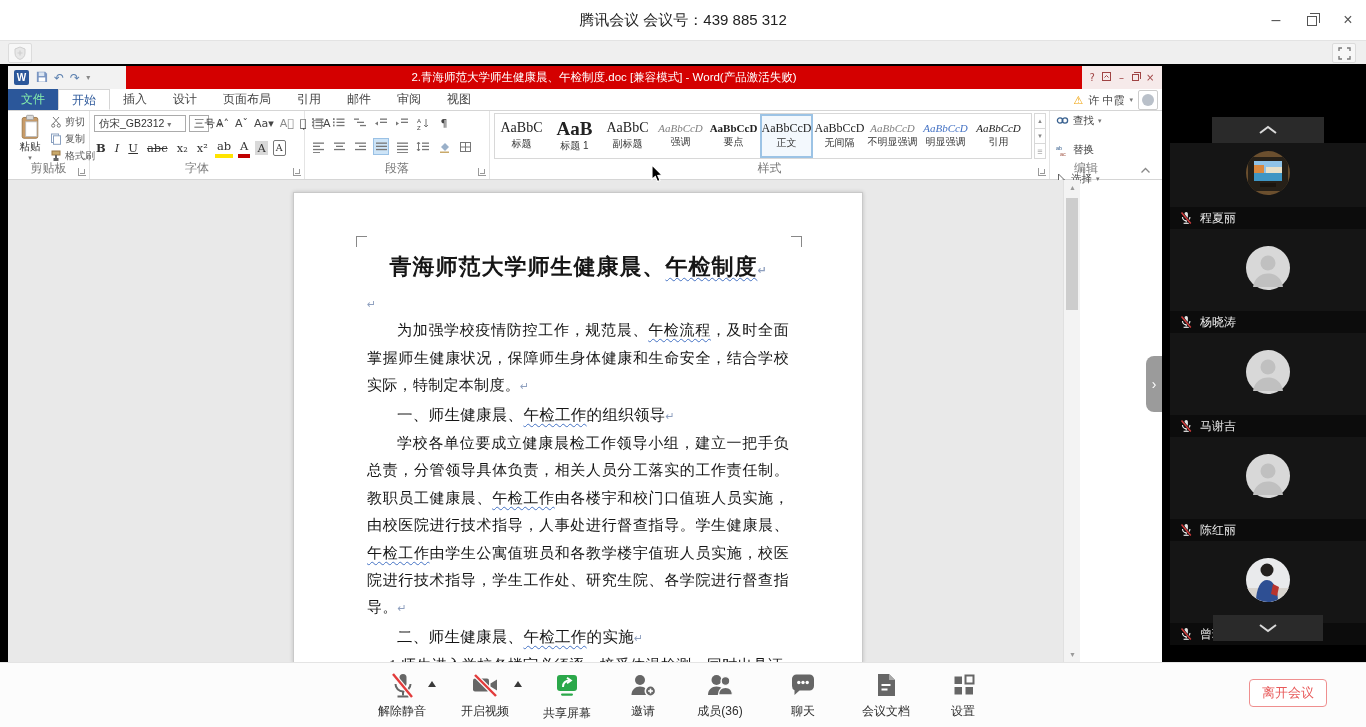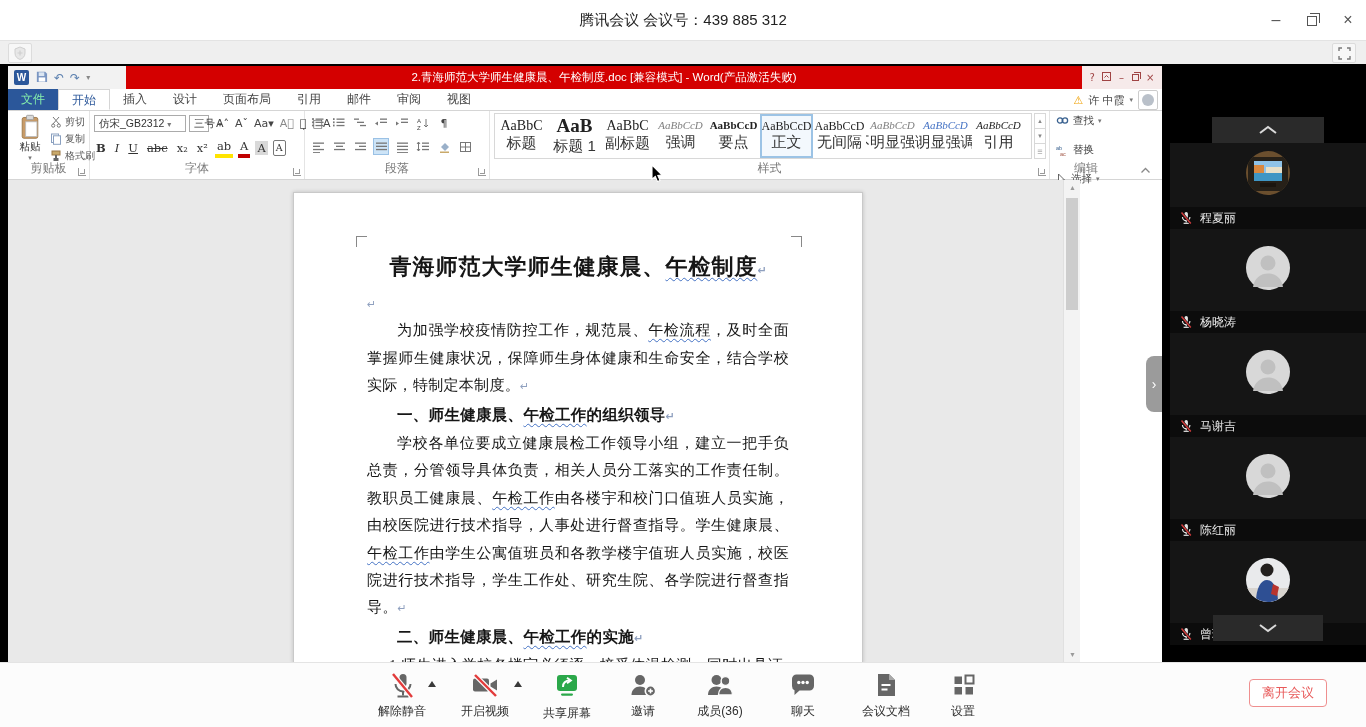--- a/index.html
+++ b/index.html
@@ -91,21 +91,21 @@
   .para-row2 { position:absolute; left:6px; top:28px; display:flex; align-items:center; gap:7px; }
   .pbtn { display:flex; align-items:center; justify-content:center; min-width:14px; height:15px; }
   .pbtn.sel { background:#cde4f7; outline:1px solid #9ac1e5; }
 
   .gallery { position:absolute; left:4px; top:2px; width:538px; height:46px; border:1px solid #d8d8d8;
              background:#fff; display:flex; }
   .stl { width:53px; height:44px; display:flex; flex-direction:column; align-items:center; justify-content:center;
          gap:1px; overflow:hidden; }
   .stl.sel { outline:2px solid #9cc3e5; outline-offset:-2px; background:#f3f8fd; }
   .stl .pv { font-family:"Liberation Serif",serif; color:#222; line-height:1.05; white-space:nowrap; }
-  .stl .lb { font-size:15px; color:#333; white-space:nowrap; }
+  .stl .lb { font-size:10px; color:#333; white-space:nowrap; }
   .gal-scroll { position:absolute; left:544px; top:2px; width:12px; height:46px; display:flex;
                 flex-direction:column; }
   .gal-scroll span { flex:1; border:1px solid #d8d8d8; border-top:none; font-size:6px; color:#888;
                      display:flex; align-items:center; justify-content:center; }
   .gal-scroll span:first-child { border-top:1px solid #d8d8d8; }
 
   .edit-items { position:absolute; left:6px; top:3px; display:flex; flex-direction:column; gap:15px; }
   .edit-item { display:flex; align-items:center; gap:4px; font-size:10.5px; color:#444; }
   .collapse-arr { position:absolute; left:1132px; bottom:3px; color:#888; font-size:9px; }
 
@@ -116,21 +116,21 @@
   .crop { position:absolute; width:11px; height:11px; border-color:#888; }
   .crop.tl { left:62px; top:43px; border-left:1px solid #888; border-top:1px solid #888; }
   .crop.tr { left:497px; top:43px; border-right:1px solid #888; border-top:1px solid #888; }
   .doc-p { font-family:"Liberation Serif", serif; font-size:15px; line-height:27.4px;
            color:#161616; letter-spacing:.3px; text-align:justify; }
   .doc-p.doc-title { font-size:22px; line-height:36px; font-weight:bold; text-align:center;
                      letter-spacing:1px; margin-bottom:1px; }
   .doc-p.blank { height:27.4px; text-align:left; }
   .doc-p.body { text-indent:30px; }
   .doc-p.body2 { text-indent:22px; text-align:left; }
-  .doc-p.heading { font-family:"Liberation Sans",sans-serif; font-weight:bold; font-size:15.5px;
+  .doc-p.heading { font-family:"Liberation Sans",sans-serif; font-weight:normal; font-size:15.5px;
                    text-indent:30px; text-align:left; }
   .wavy { text-decoration:underline; text-decoration-style:wavy; text-decoration-color:#4472c4;
           text-decoration-thickness:1px; text-underline-offset:3px; }
   .pmark { color:#8fa0bf; font-size:11px; font-family:"DejaVu Sans",sans-serif; letter-spacing:0; }
   .v-scroll { position:absolute; right:0; top:0; width:17px; height:482px; background:#f3f3f3;
               border-left:1px solid #e0e0e0; }
   .v-thumb { position:absolute; left:2px; right:2px; top:18px; height:112px; background:#cdcdcd; }
   .v-arr { position:absolute; left:0; width:17px; height:15px; color:#9a9a9a; font-size:7px;
            text-align:center; line-height:15px; }
   .v-arr.up { top:0; } .v-arr.dn { bottom:0; }

